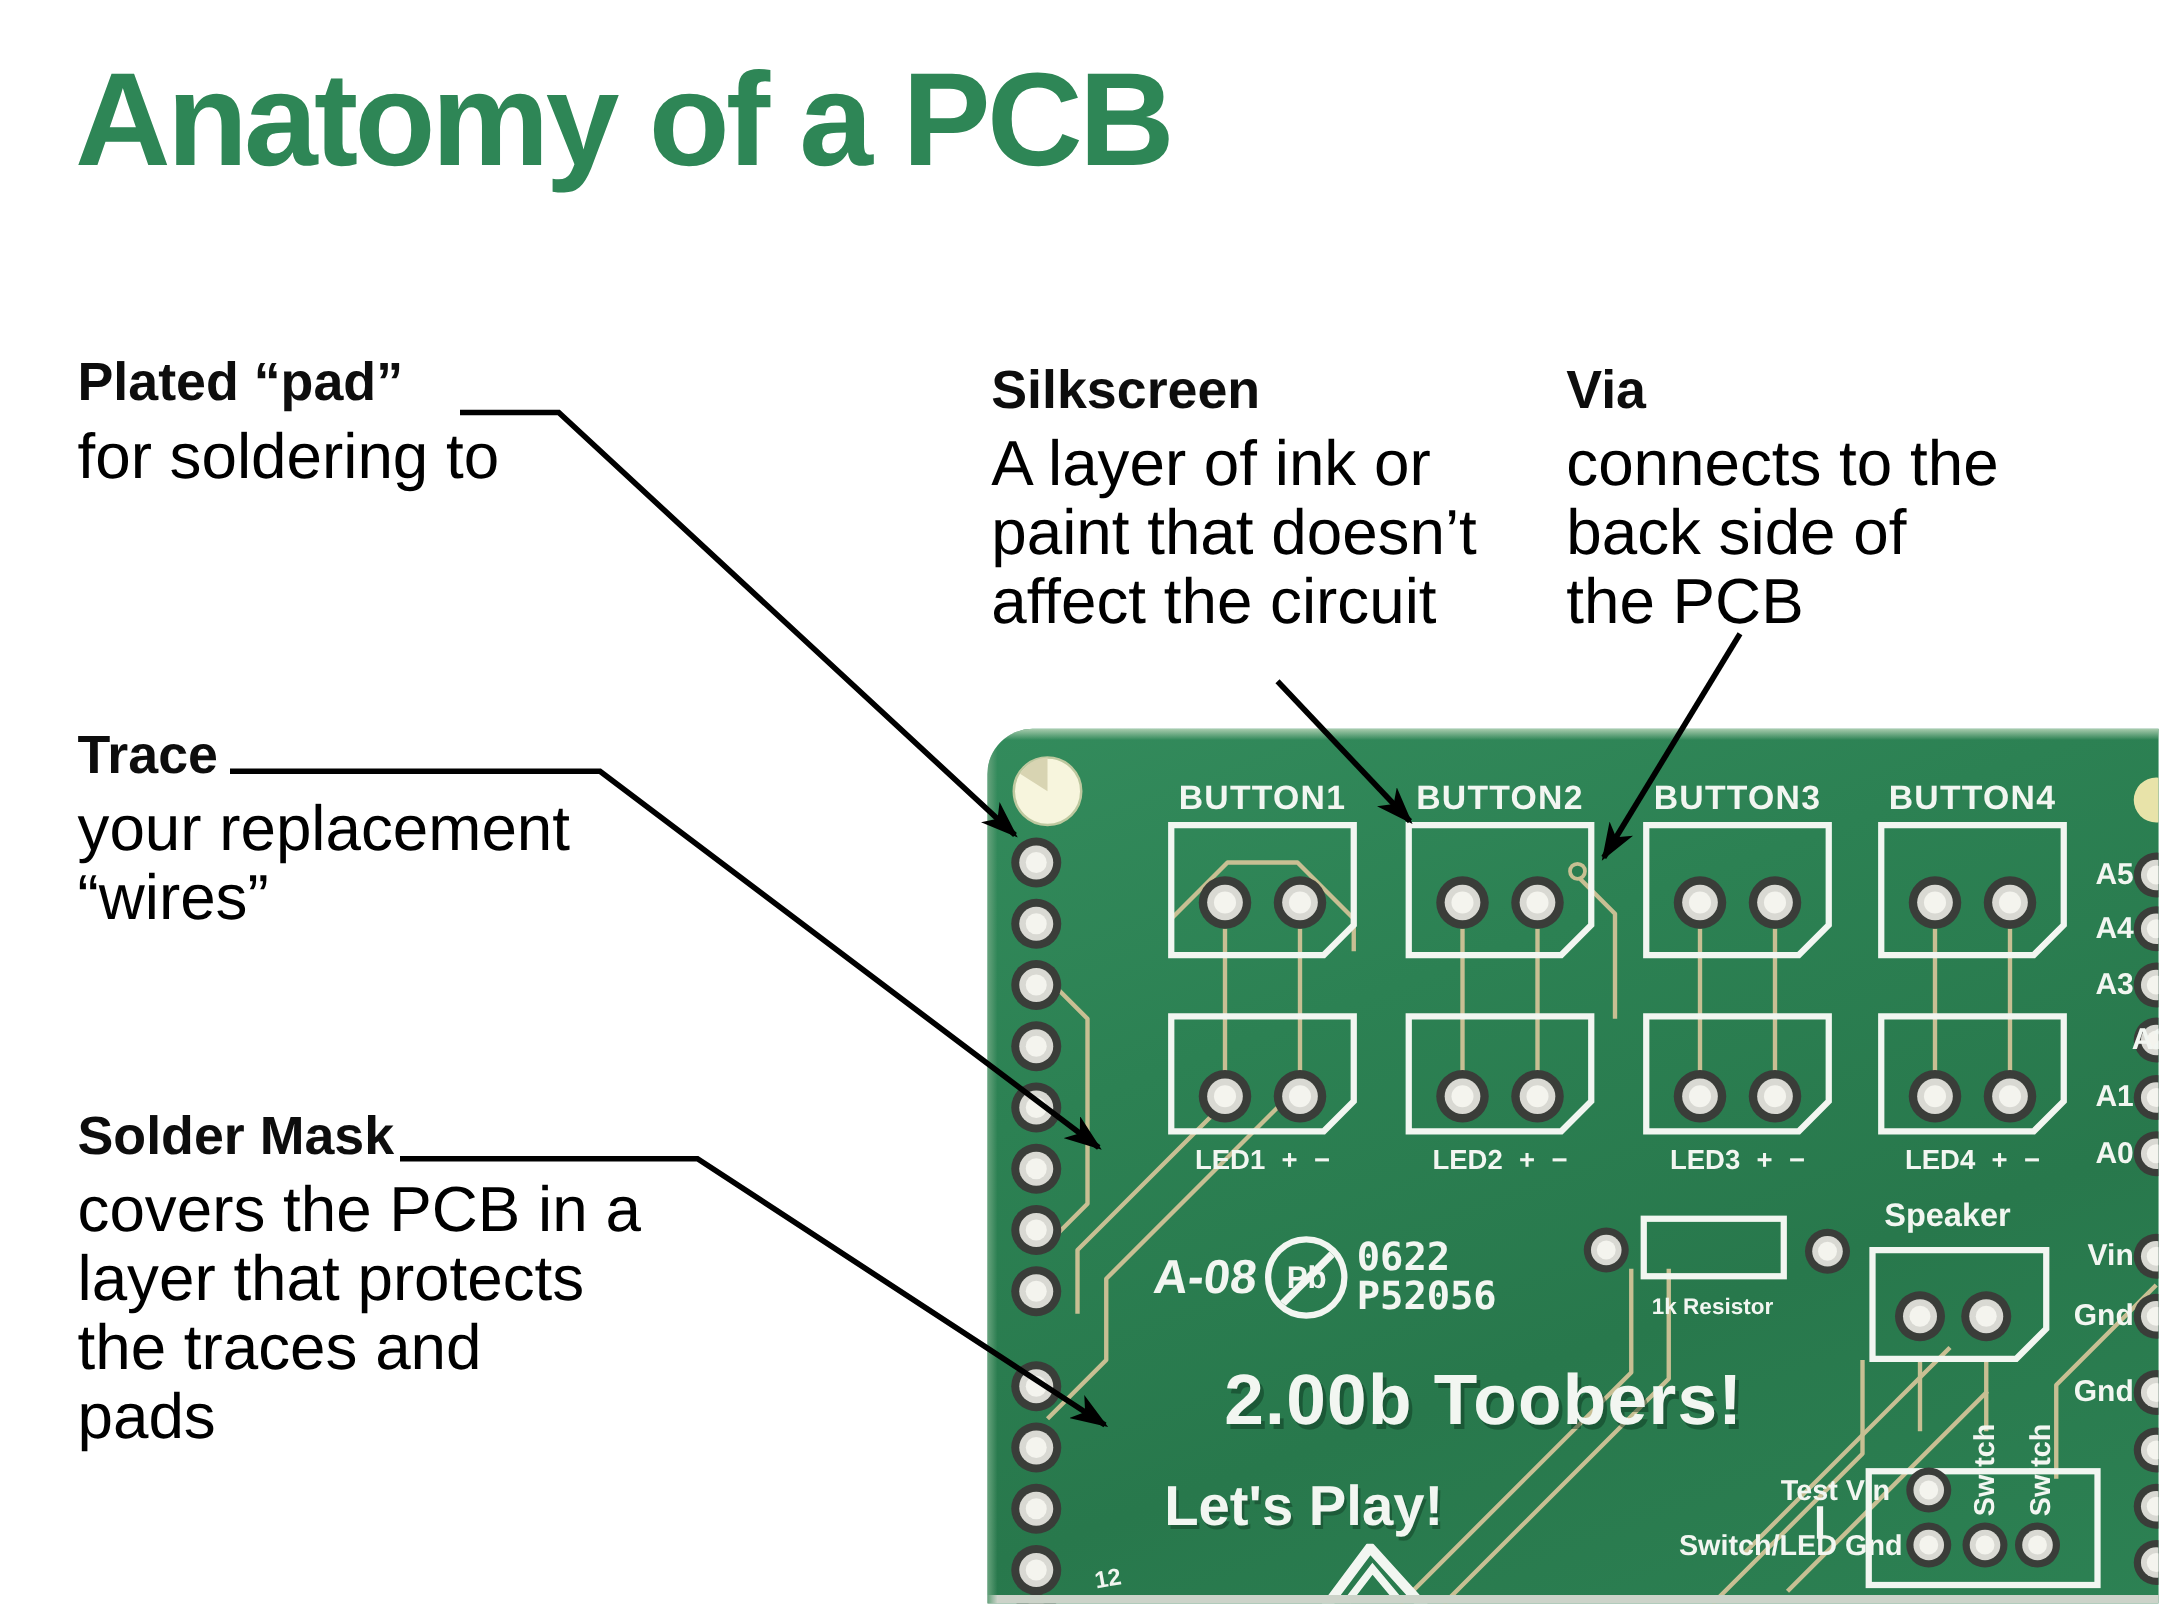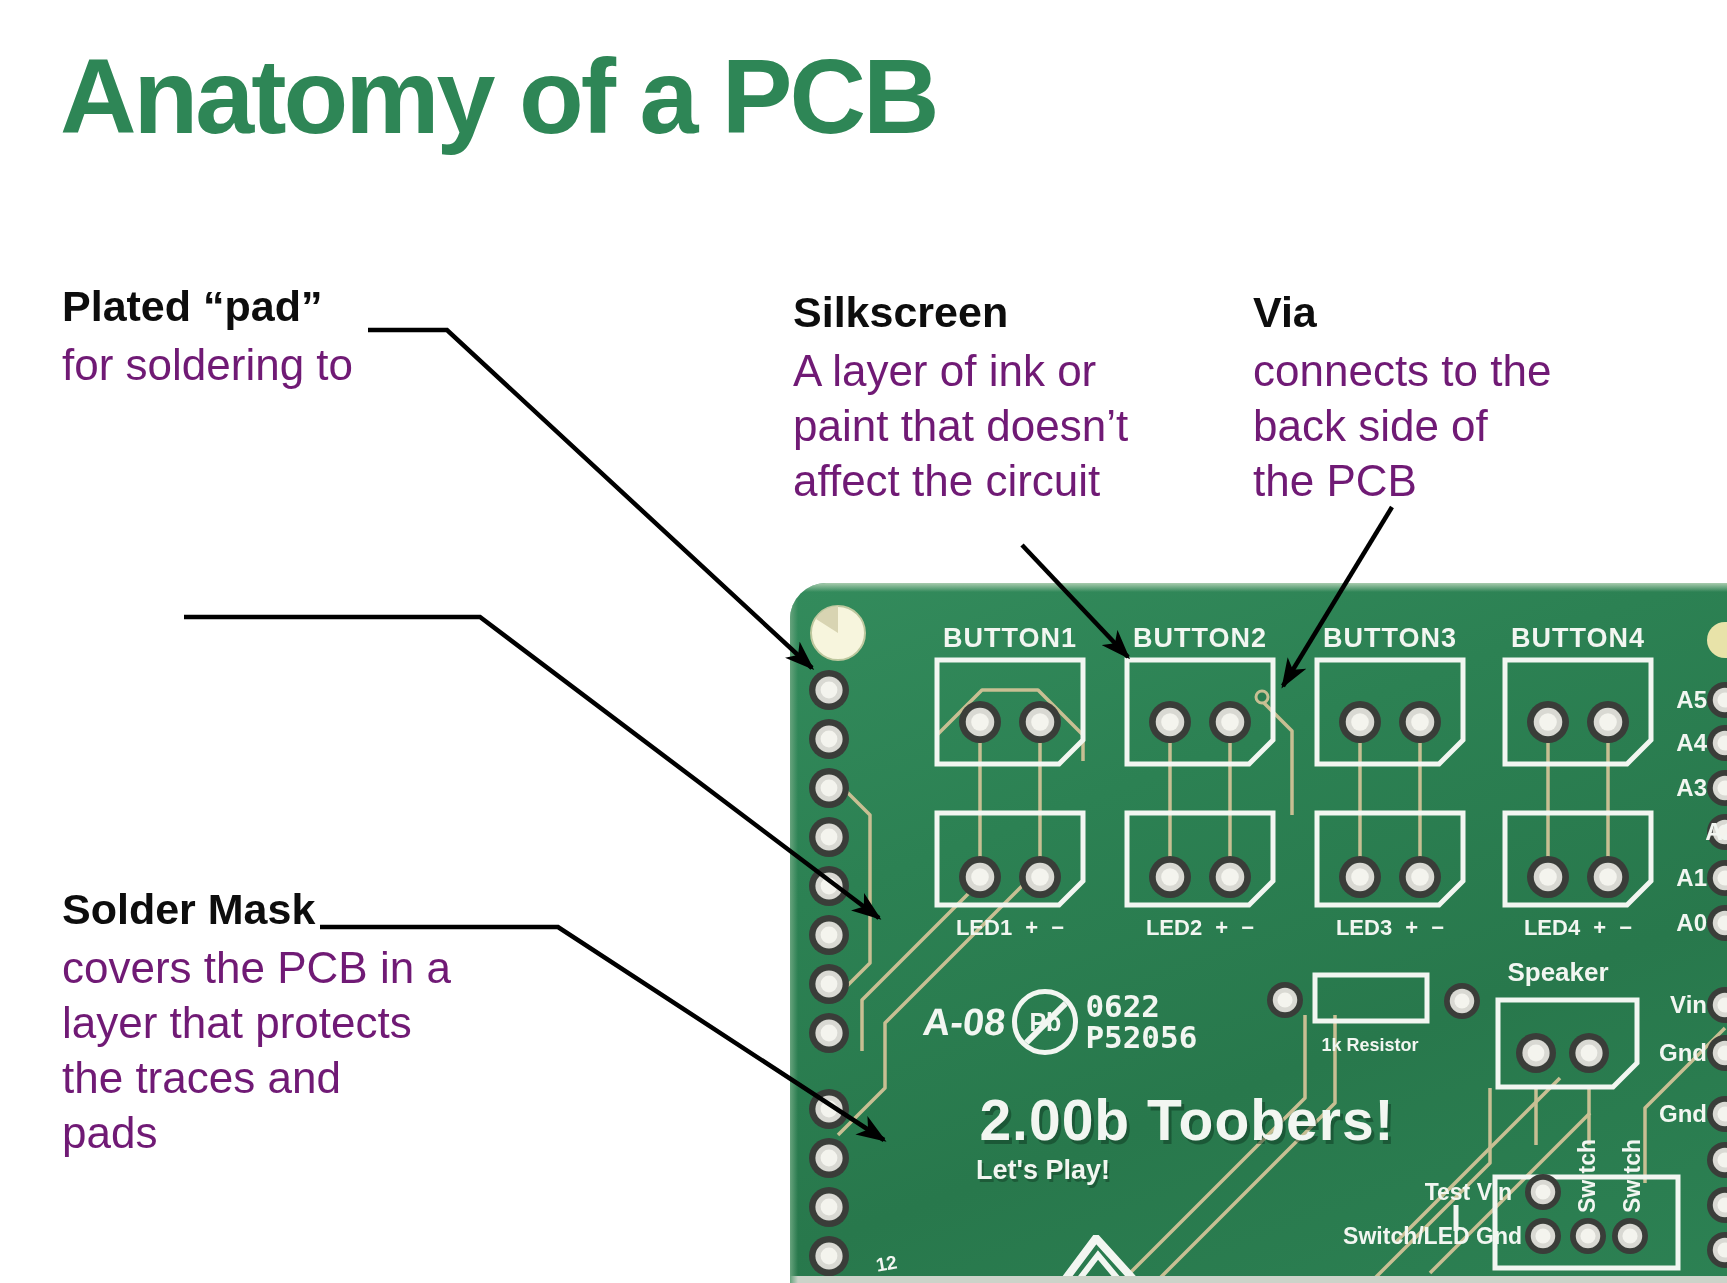--- a/index.html
+++ b/index.html
@@ -6,21 +6,21 @@
   #stage{position:relative;width:1727px;height:1283px;background:#ffffff;overflow:hidden;
          font-family:"Liberation Sans",sans-serif;color:#111;}
 
   
   .page-title{position:absolute;left:60px;top:36px;font-size:106px;font-weight:800;
               letter-spacing:-3px;color:#2e8656;}
 
   
   .callout{position:absolute;}
   .callout .term{font-size:43px;font-weight:800;color:#0d0d0d;line-height:52px;}
-  .callout .desc{font-size:44px;font-weight:400;color:#701a75;line-height:55px;
+  .callout .desc{font-size:51px;font-weight:400;color:#000000;line-height:55px;
                  margin-top:5px;white-space:pre-line;}
   #co-plated{left:62px;top:280px;}
   #co-silkscreen{left:793px;top:286px;}
   #co-via{left:1253px;top:286px;}
   #co-trace{left:62px;top:578px;}
   #co-soldermask{left:62px;top:883px;}
 
   
   #arrows{position:absolute;left:0;top:0;width:1727px;height:1283px;z-index:6;pointer-events:none;}
 
@@ -34,21 +34,21 @@
          background:linear-gradient(90deg,#67a37d,rgba(103,163,125,0));border-radius:36px 0 0 0;}
   #board-art{position:absolute;left:0;top:0;z-index:1;}
   .bedge{position:absolute;left:0;right:0;bottom:0;height:7px;background:#ccd3c9;z-index:3;}
 
   
   .sk{position:absolute;color:#f2f6f1;font-weight:700;z-index:2;}
   .btn-label{width:150px;text-align:center;font-size:27px;letter-spacing:1px;}
   .led-label{width:150px;text-align:center;font-size:22px;word-spacing:7px;}
   .board-name{left:132px;top:504px;width:530px;text-align:center;font-size:57px;font-weight:800;
               letter-spacing:1px;text-shadow:3px 4px 0 rgba(12,48,28,.45);}
-  .tagline{left:128px;top:572px;width:250px;text-align:center;font-size:27px;font-weight:800;
+  .tagline{left:128px;top:596px;width:250px;text-align:center;font-size:45px;font-weight:800;
            text-shadow:2px 3px 0 rgba(12,48,28,.4);}
   .speaker-label{left:698px;top:374px;width:140px;text-align:center;font-size:26px;}
   .resistor-label{left:500px;top:452px;width:160px;text-align:center;font-size:18px;}
   .testvin-label{left:600px;top:596px;width:122px;text-align:right;font-size:23px;}
   .swgnd-label{left:535px;top:640px;width:197px;text-align:right;font-size:23px;}
   .sw-vert{top:544px;height:86px;writing-mode:vertical-rl;transform:rotate(180deg);
            font-size:23px;line-height:28px;}
   .hdr-pin{width:62px;text-align:right;font-size:24px;}
   .pin12{left:86px;top:670px;font-size:19px;transform:rotate(-10deg);}
 
@@ -82,20 +82,25 @@
 affect the circuit</div>
   </div>
 
   <div class="callout" id="co-via">
     <div class="term">Via</div>
     <div class="desc">connects to the
 back side of
 the PCB</div>
   </div>
 
+  <div class="callout" id="co-trace">
+    <div class="term">Trace</div>
+    <div class="desc">your replacement
+“wires”</div>
+  </div>
 
   <div class="callout" id="co-soldermask">
     <div class="term">Solder Mask</div>
     <div class="desc">covers the PCB in a
 layer that protects
 the traces and
 pads</div>
   </div>
 
   <div id="board">

